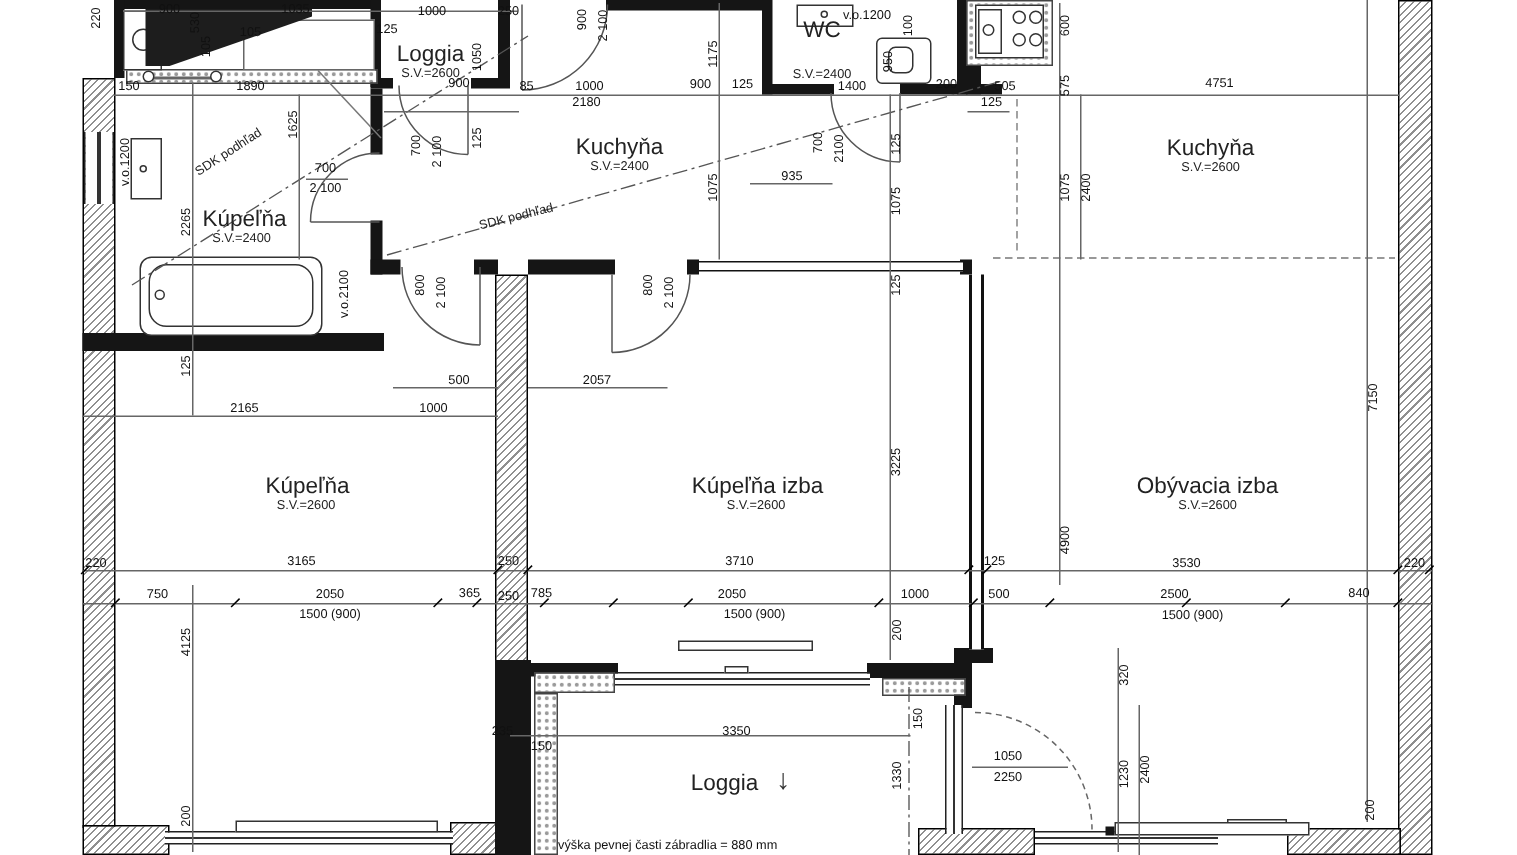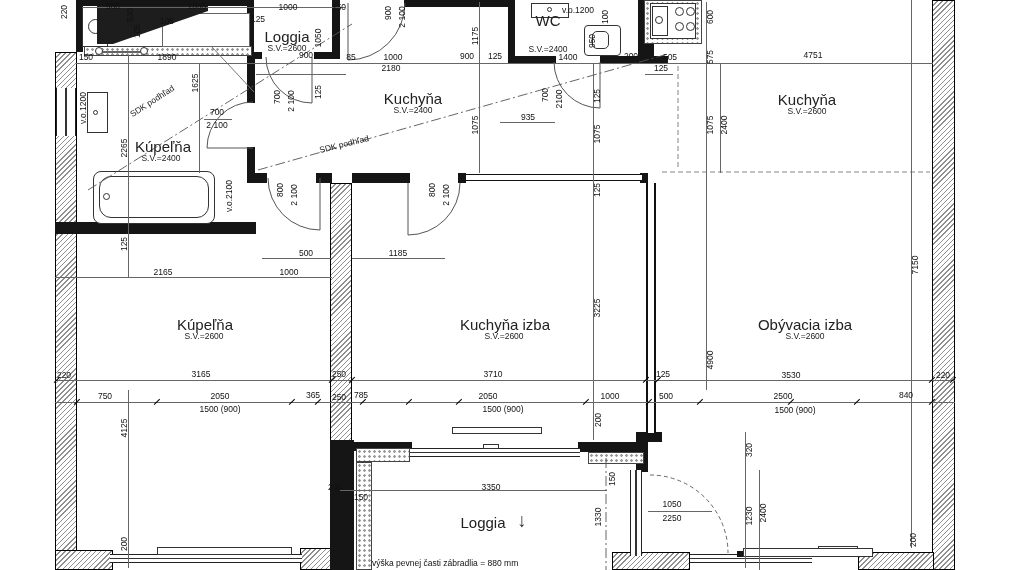--- a/index.html
+++ b/index.html
@@ -190,21 +190,21 @@
   <span class="room" style="left:287px;top:36px">Loggia</span>
   <span class="sv" style="left:287px;top:48px">S.V.=2600</span>
   <span class="room" style="left:413px;top:98px">Kuchyňa</span>
   <span class="sv" style="left:413px;top:110px">S.V.=2400</span>
   <span class="room" style="left:548px;top:20px">WC</span>
   <span class="sv" style="left:548px;top:49px">S.V.=2400</span>
   <span class="room" style="left:807px;top:99px">Kuchyňa</span>
   <span class="sv" style="left:807px;top:111px">S.V.=2600</span>
   <span class="room" style="left:205px;top:324px">Kúpeľňa</span>
   <span class="sv" style="left:204px;top:336px">S.V.=2600</span>
-  <span class="room" style="left:505px;top:324px">Kuchyňa izba</span>
+  <span class="room" style="left:505px;top:324px">Kúpeľňa izba</span>
   <span class="sv" style="left:504px;top:336px">S.V.=2600</span>
   <span class="room" style="left:805px;top:324px">Obývacia izba</span>
   <span class="sv" style="left:805px;top:336px">S.V.=2600</span>
   <span class="room" style="left:483px;top:522px">Loggia</span>
   <span class="arrow" style="left:522px;top:521px">↓</span>
 
   <span class="diag" style="left:152px;top:101px;transform:translate(-50%,-50%) rotate(-33deg)">SDK podhľad</span>
   <span class="diag" style="left:344px;top:144px;transform:translate(-50%,-50%) rotate(-14deg)">SDK podhľad</span>
 
   <span class="note" style="left:372px;top:558px">výška pevnej časti zábradlia = 880 mm</span>
@@ -257,21 +257,21 @@
   <span class="dv" style="left:83px;top:108px">v.o.1200</span>
   <span class="dv" style="left:124px;top:148px">2265</span>
   <span class="dv" style="left:229px;top:196px">v.o.2100</span>
   <span class="dv" style="left:280px;top:190px">800</span>
   <span class="dv" style="left:294px;top:195px">2 100</span>
   <span class="dv" style="left:432px;top:190px">800</span>
   <span class="dv" style="left:446px;top:195px">2 100</span>
   <span class="dv" style="left:597px;top:190px">125</span>
   <span class="dv" style="left:124px;top:244px">125</span>
   <span class="d" style="left:306px;top:253px">500</span>
-  <span class="d" style="left:398px;top:253px">1185</span>
+  <span class="d" style="left:398px;top:253px">2057</span>
   <span class="d" style="left:163px;top:272px">2165</span>
   <span class="d" style="left:289px;top:272px">1000</span>
   <span class="dv" style="left:597px;top:308px">3225</span>
   <span class="dv" style="left:710px;top:360px">4900</span>
   <span class="dv" style="left:915px;top:265px">7150</span>
   <span class="d" style="left:64px;top:375px">220</span>
   <span class="d" style="left:201px;top:374px">3165</span>
   <span class="d" style="left:339px;top:374px">250</span>
   <span class="d" style="left:493px;top:374px">3710</span>
   <span class="d" style="left:663px;top:374px">125</span>

